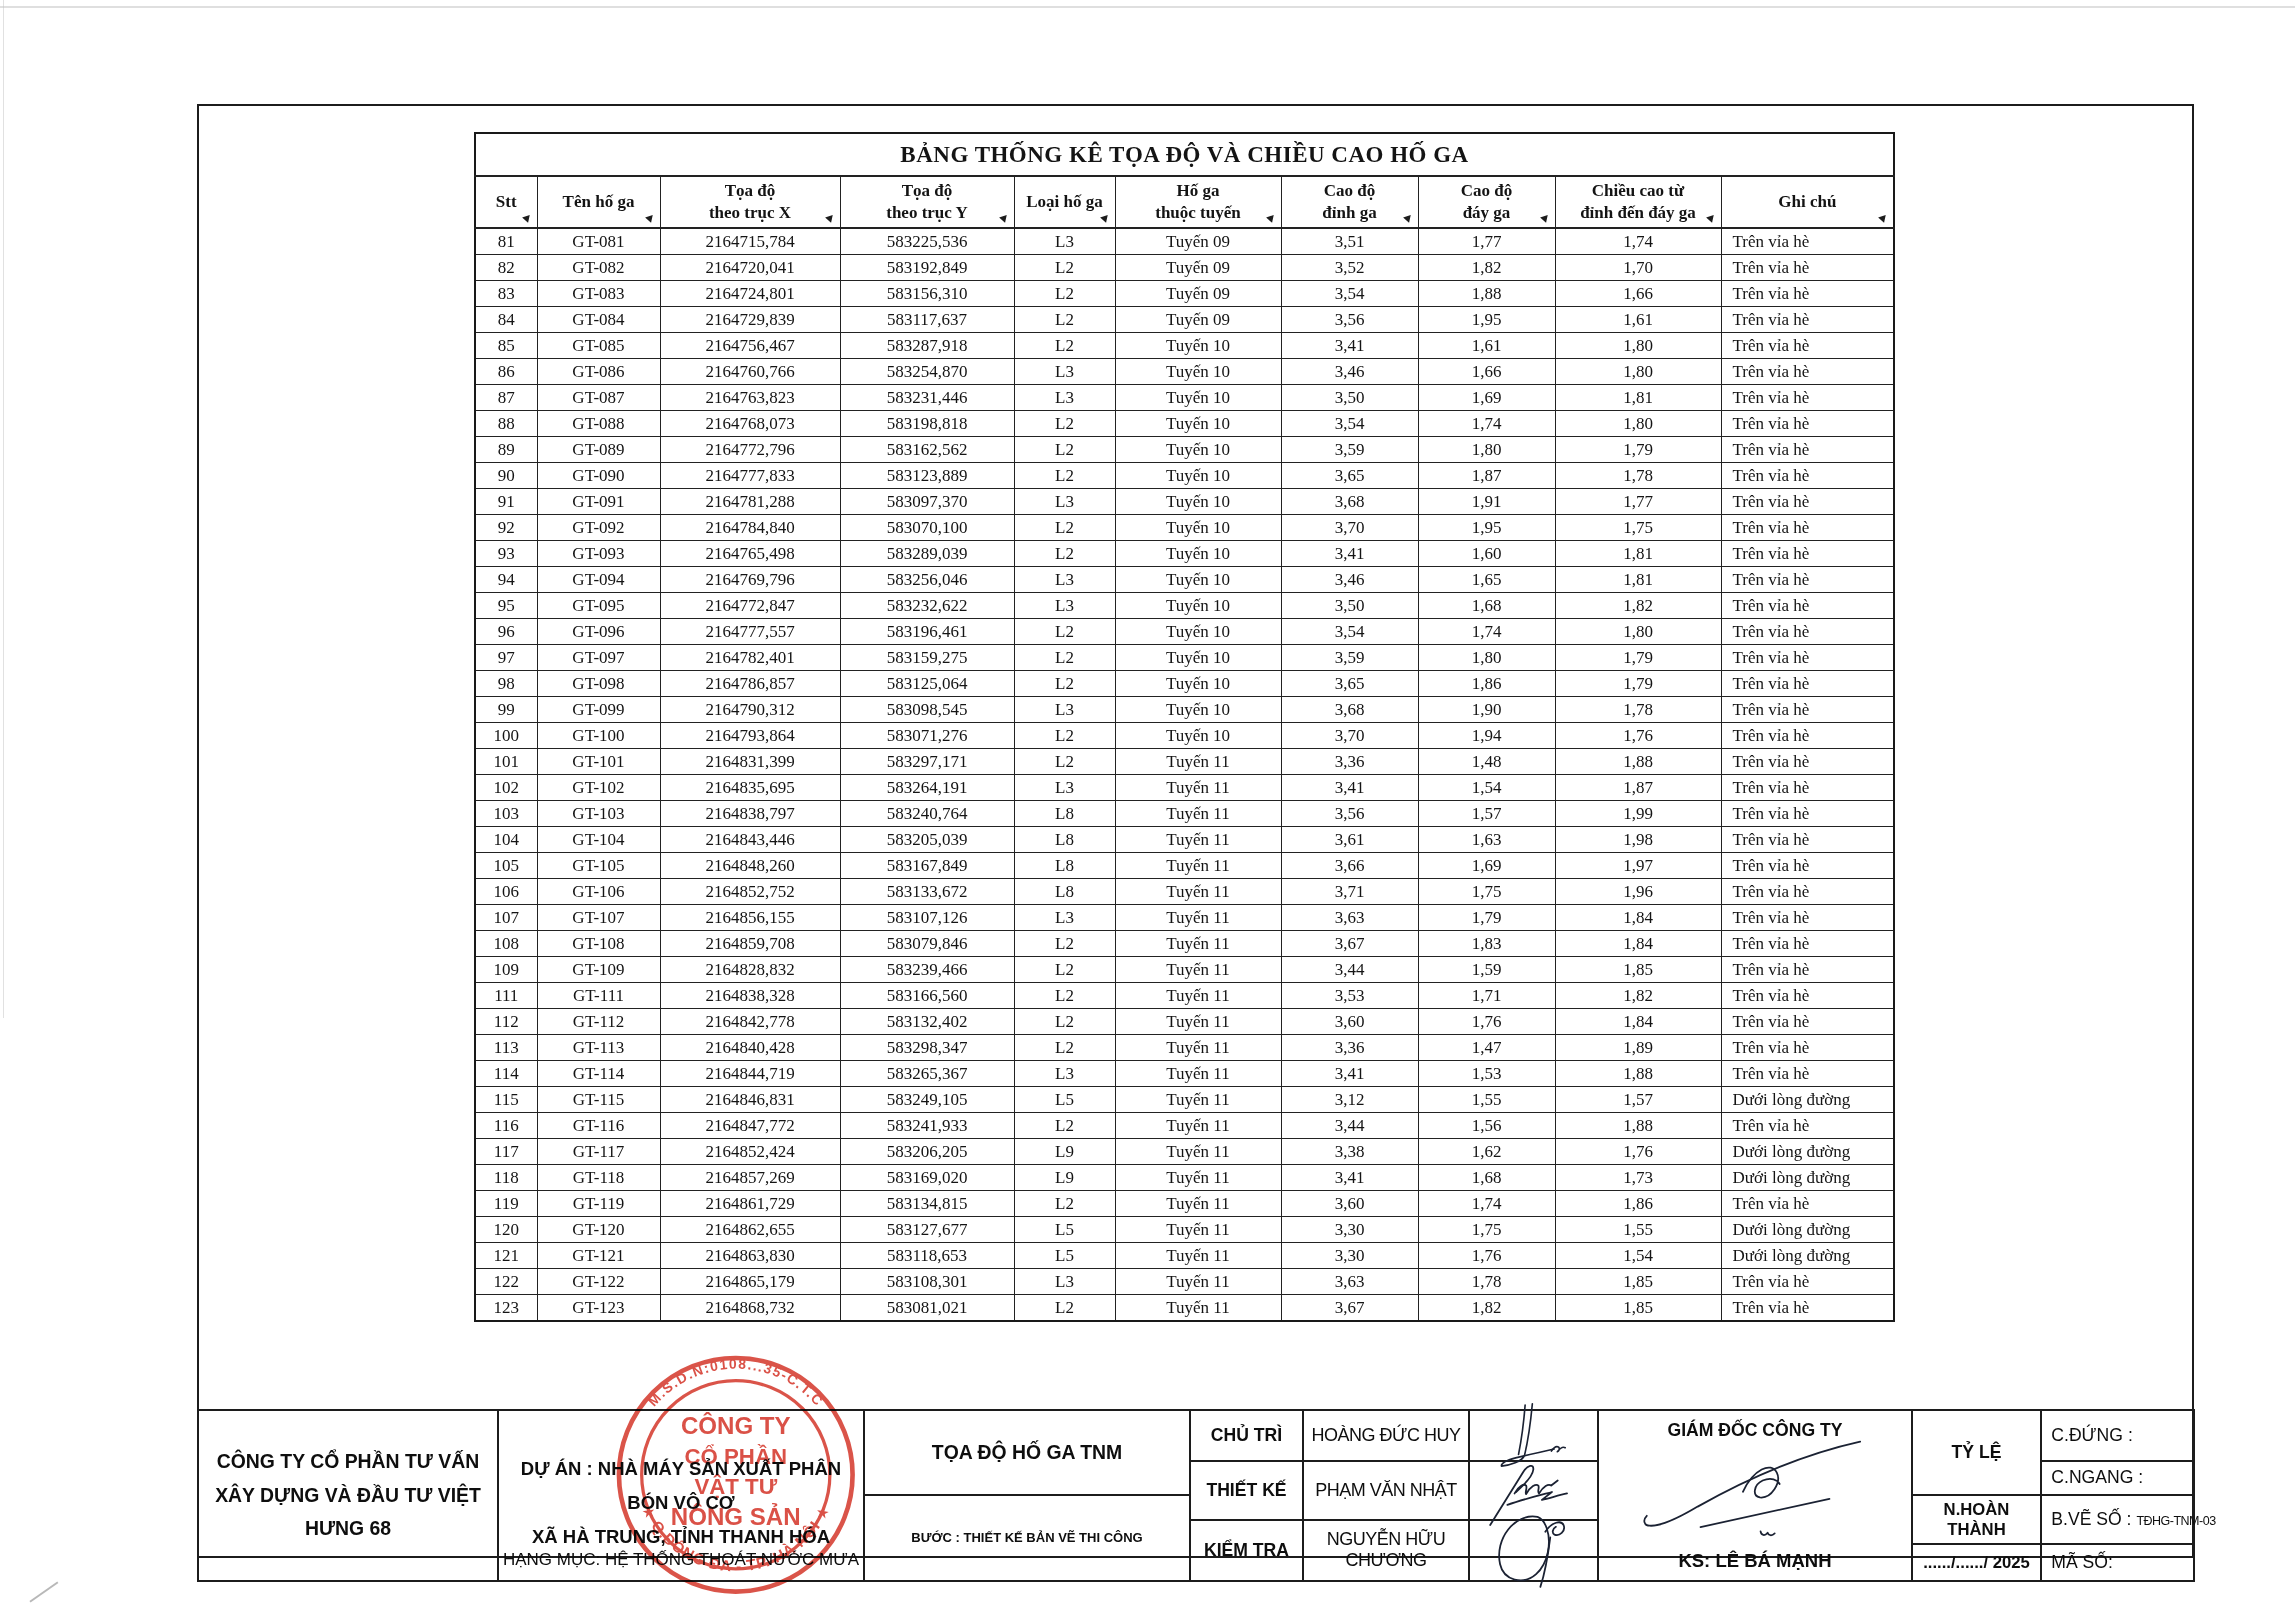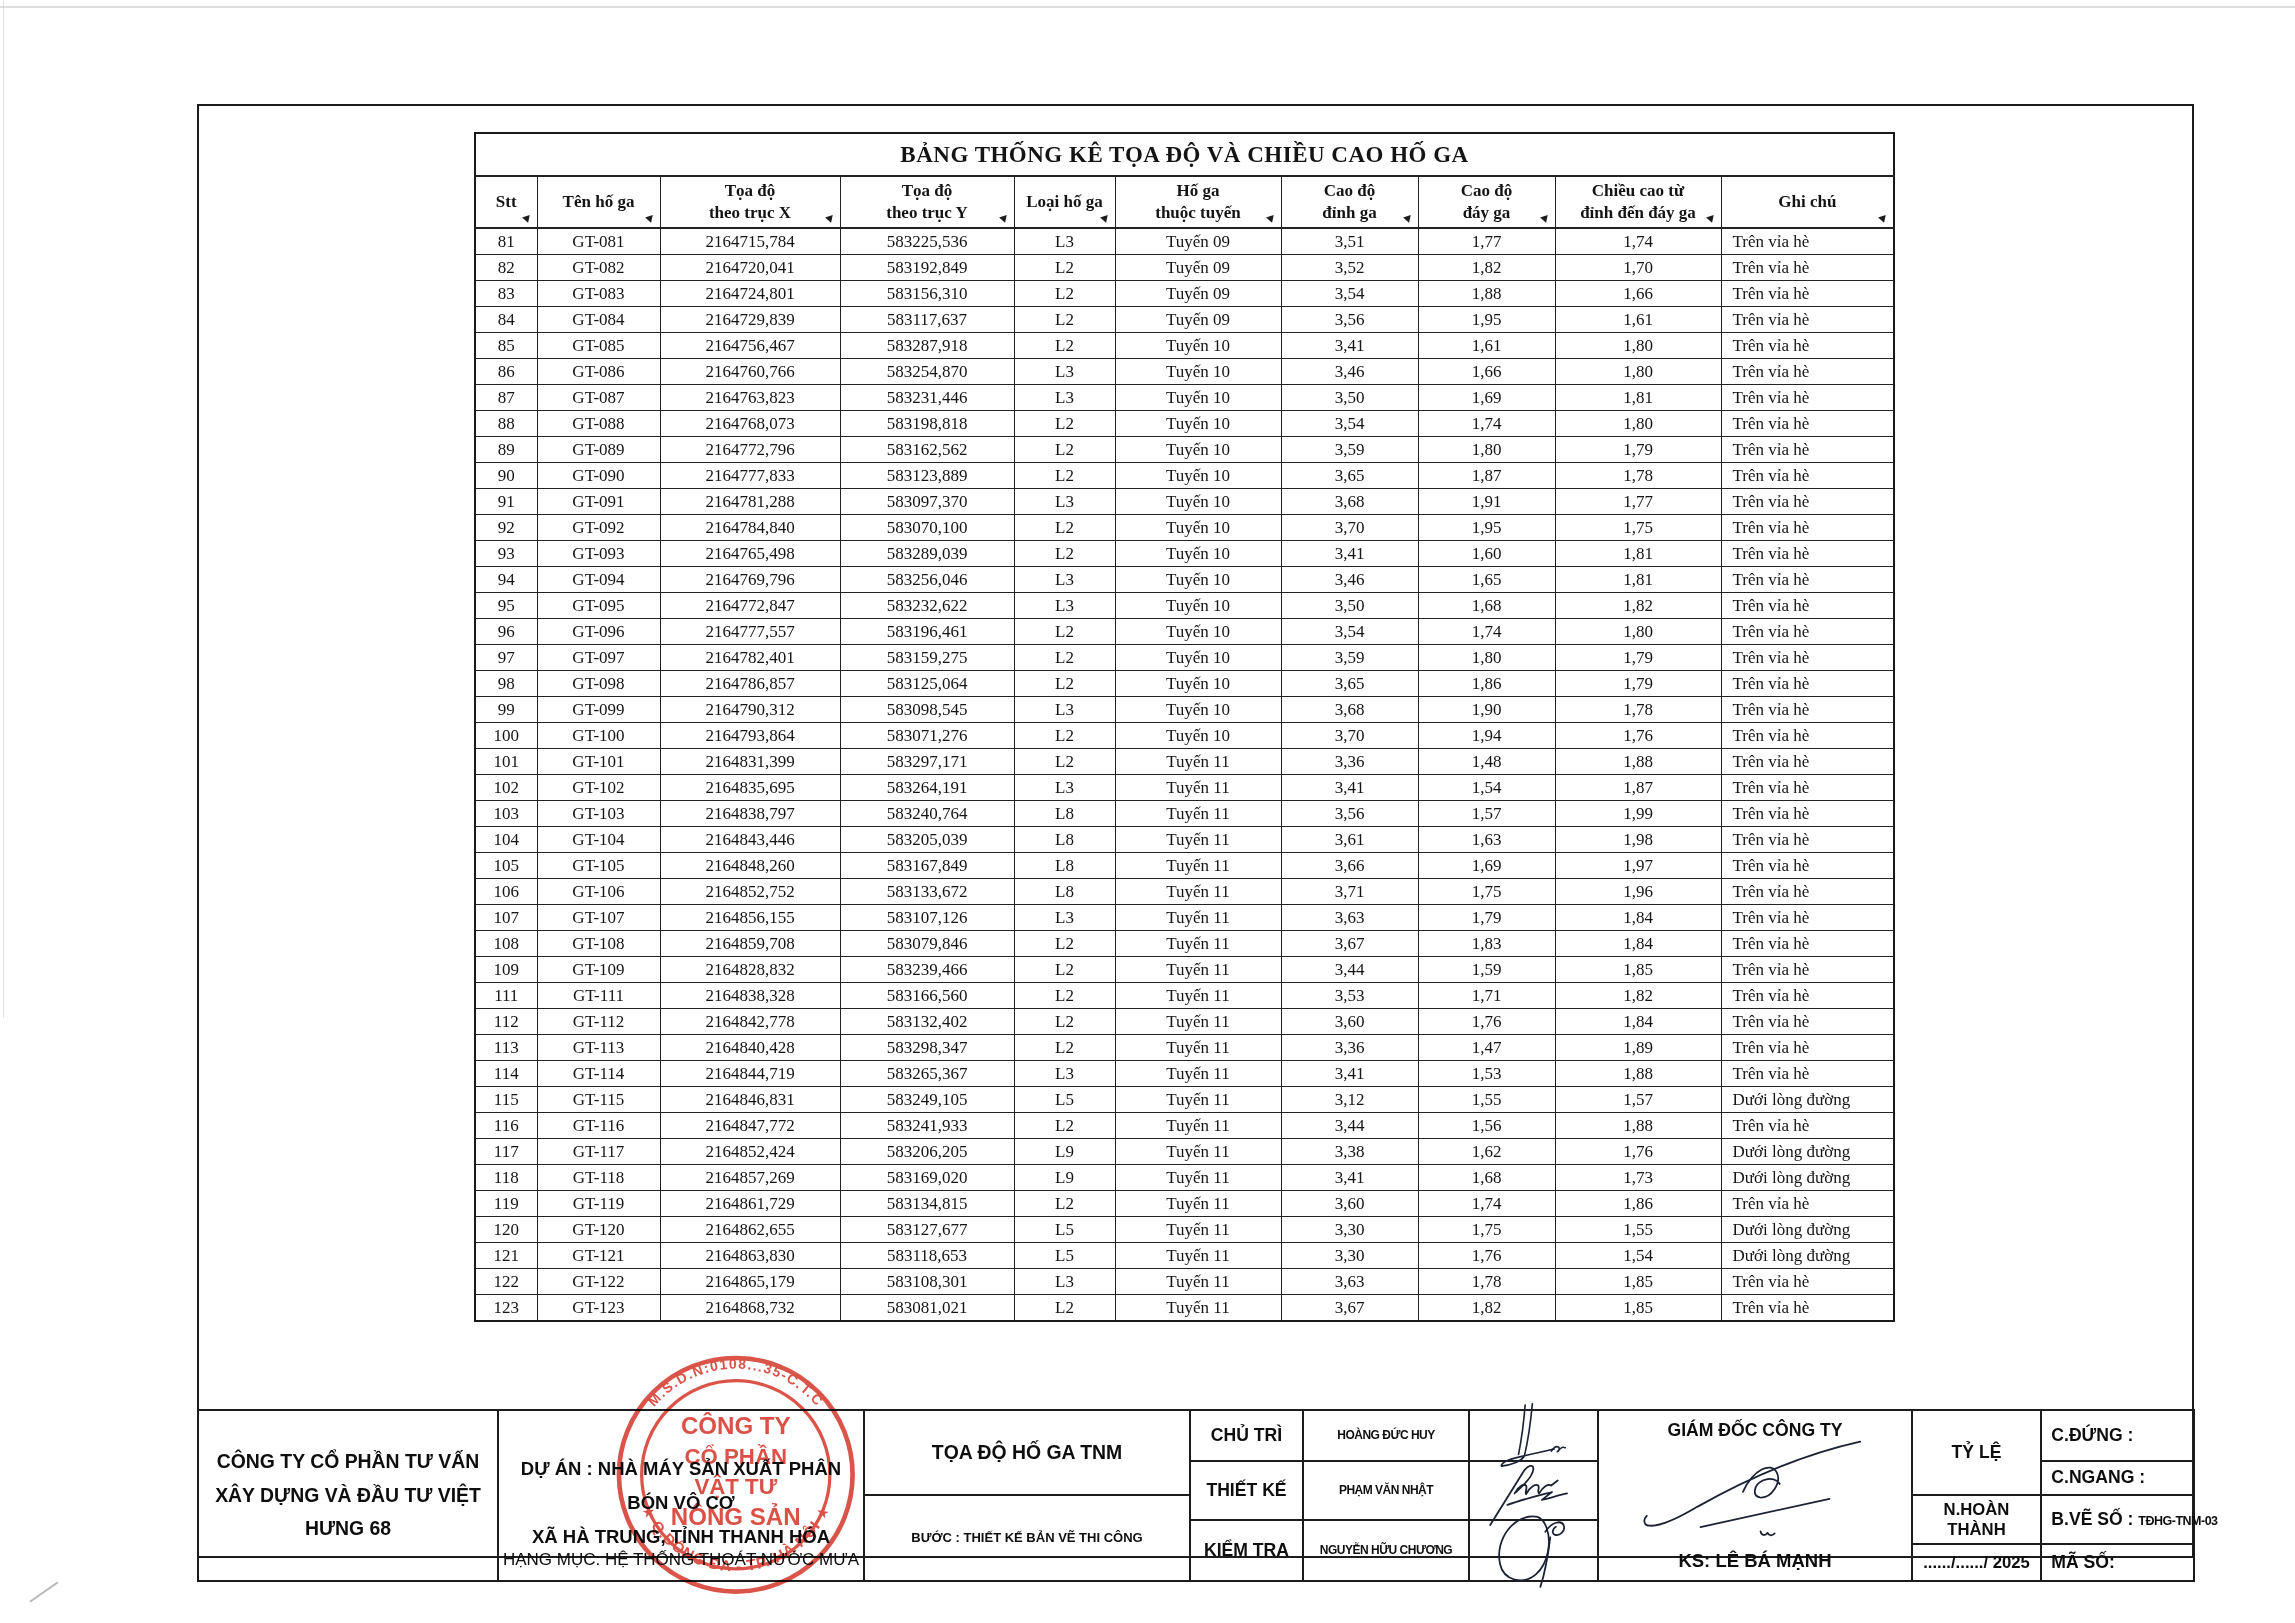--- a/index.html
+++ b/index.html
@@ -39,30 +39,30 @@
   #title-block tr:nth-child(3){height:21px;}
   #title-block tr:nth-child(4){height:14px;}
   #title-block tr:nth-child(5){height:31px;}
   .tb-company div{font-size:19.4px;font-weight:bold;line-height:1.75;letter-spacing:0px;}
   .tb-project{position:relative;}
   .prj-top{margin-top:15px;font-size:18.5px;font-weight:bold;line-height:1.85;}
   .prj-cat{position:absolute;left:0;right:0;bottom:10.2px;font-size:17px;font-weight:normal;}
   .tb-dtitle{font-size:19.4px;font-weight:bold;}
   .tb-step{font-size:13px;font-weight:bold;}
   .tb-role{font-size:17.6px;font-weight:bold;}
-  .tb-name{font-size:12px;font-weight:bold;letter-spacing:-0.5px;border-radius:17px;}
+  .tb-name{font-size:18px;font-weight:normal;letter-spacing:-0.5px;border-radius:17px;}
   .tb-sig{position:relative;}
   .tb-sig svg{position:absolute;left:50%;top:50%;transform:translate(-50%,-52%);overflow:visible;}
   .tb-director{position:relative;}
   .dir-label{position:absolute;top:9.3px;left:0;right:0;font-size:17.6px;font-weight:bold;}
   .dir-name{position:absolute;bottom:8.3px;left:0;right:0;font-size:18.5px;font-weight:bold;}
   .dir-svg{position:absolute;left:3.7px;top:20.4px;overflow:visible;}
   .tb-scale{font-size:17.6px;font-weight:bold;}
   .tb-small{font-size:16.7px;font-weight:bold;}
-  .tb-left{text-align:left !important;padding-left:9.3px !important;font-size:17.6px;font-weight:bold;white-space:nowrap;}
+  .tb-left{text-align:left !important;padding-left:9.3px !important;font-size:17.6px;font-weight:normal;white-space:nowrap;}
   .bvs-num{font-size:12.5px;letter-spacing:-0.5px;}
 
   .sigpath{fill:none;stroke:#1b2233;stroke-width:5;stroke-linecap:round;stroke-linejoin:round;}
 
   
   #stamp{position:absolute;left:612px;top:1351px;mix-blend-mode:multiply;opacity:.87;}
   .stamp-stroke{fill:none;stroke:#d53a2e;}
   .stamp-text{fill:#d5372b;font-family:"Liberation Sans","DejaVu Sans",sans-serif;font-weight:bold;}
 </style>
 </head>

